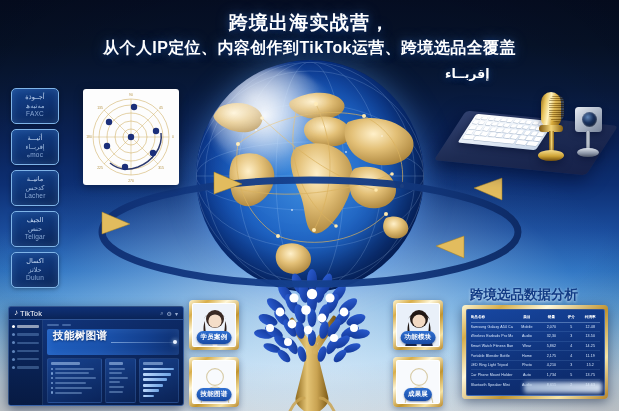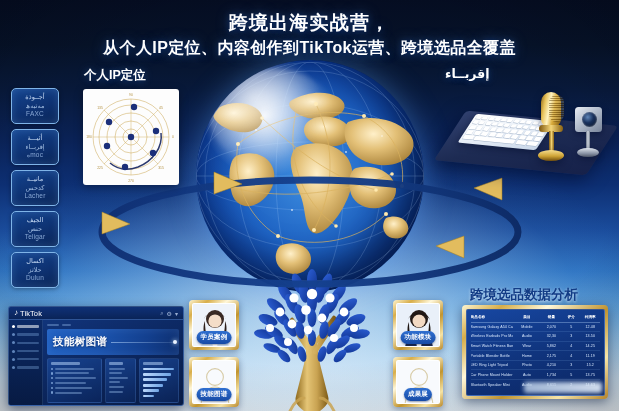--- a/index.html
+++ b/index.html
@@ -226,21 +226,21 @@
   .tt-sdot{ width:3px; height:3px; border-radius:50%; background:rgba(150,195,250,.6); flex:none; }
   .tt-sbar{ flex:1; height:2.4px; border-radius:1px; background:rgba(150,195,250,.30); }
   .tt-snav.on .tt-sdot{ background:#fff; }
   .tt-snav.on .tt-sbar{ background:rgba(255,255,255,.55); }
   #tt-main{ flex:1; padding:4px 4px; display:flex; flex-direction:column; gap:3px; }
   #tt-crumb{ display:flex; gap:3px; }
   .crumb{ height:2.4px; width:12px; border-radius:1px; background:rgba(160,200,250,.35); }
   #tt-hero{
     height:26px; border-radius:2px; position:relative; overflow:hidden;
     background:linear-gradient(100deg,#1f5fc0 0%,#1b53ad 40%,#133f8e 75%,#0e2f6f 100%);
-    display:flex; align-items:center; padding-left:6px;
+    display:flex; align-items:flex-start; padding-left:6px;
     box-shadow:inset 0 0 10px rgba(120,180,255,.18);
   }
   #tt-hero-t{
     color:#ffffff; font-size:10.5px; font-weight:bold; letter-spacing:.4px;
     filter:blur(.25px); text-shadow:0 1px 2px rgba(0,20,60,.6);
   }
   #tt-hero-line{
     position:absolute; left:64px; top:13px; right:5px; height:1px;
     background:linear-gradient(90deg, rgba(190,220,255,.55), rgba(190,220,255,.12));
   }
@@ -294,21 +294,20 @@
 </head>
 <body>
 
 <div id="stage">
 
   <div id="title-block">
     <div class="t-line1">跨境出海实战营，</div>
     <div class="t-line2">从个人IP定位、内容创作到TikTok运营、跨境选品全覆盖</div>
   </div>
 
-  <div class="sec-label" id="lbl-ip">个人IP定位</div>
   <div class="sec-label" id="lbl-studio">إقربــاء</div>
   <div class="sec-label" id="lbl-data">跨境选品数据分析</div>
 
   <div id="badge-stack">
     <div class="badge">
       <span>أجــوذة</span>
       <span class="b2">مەتبەھ</span>
       <span class="b3">FAXC</span>
     </div>
     <div class="badge">

